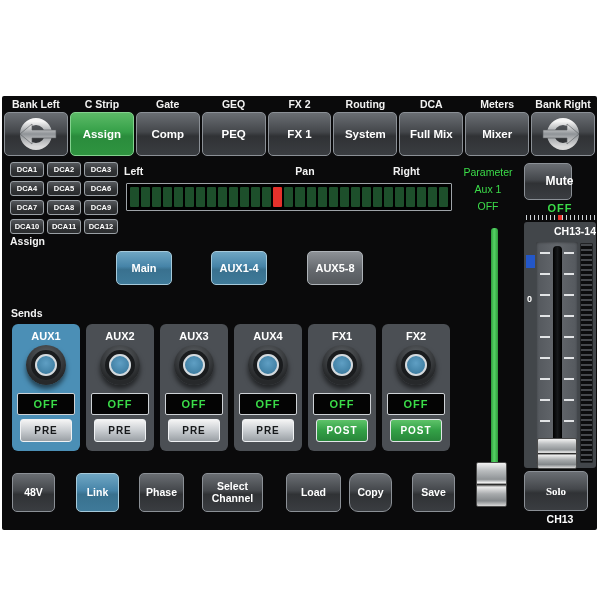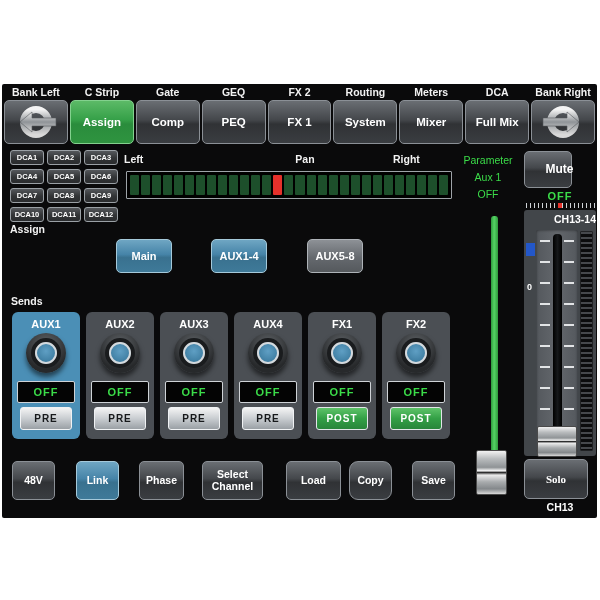--- a/index.html
+++ b/index.html
@@ -2,21 +2,21 @@
 <html><head>
 <meta charset="utf-8">
 <style>
   html,body{margin:0;padding:0;}
   body{
     width:600px;height:600px;background:#ffffff;position:relative;overflow:hidden;
     font-family:"Liberation Sans", sans-serif;
     -webkit-font-smoothing:antialiased;
   }
   .panel{
-    position:absolute;left:2px;top:84px;width:595px;height:434px;
+    position:absolute;left:2px;top:96px;width:595px;height:434px;
     background:#0a0a0b;border-radius:2px;
   }
   
   .nav{position:absolute;left:0;top:0;right:0;display:flex;gap:2px;padding:0 2px;}
   .nav-col{flex:1;display:flex;flex-direction:column;min-width:0;}
   .nav-label{
     height:16px;line-height:16px;text-align:center;color:#f2f2f2;
     font-size:10.5px;font-weight:bold;white-space:nowrap;letter-spacing:0px;
   }
   .nav-btn{
@@ -220,26 +220,26 @@
     </div>
     <div class="nav-col">
       <div class="nav-label">FX 2</div>
       <div class="nav-btn">FX 1</div>
     </div>
     <div class="nav-col">
       <div class="nav-label">Routing</div>
       <div class="nav-btn">System</div>
     </div>
     <div class="nav-col">
+      <div class="nav-label">DCA</div>
+      <div class="nav-btn">Full Mix</div>
+    </div>
+    <div class="nav-col">
       <div class="nav-label">Meters</div>
       <div class="nav-btn">Mixer</div>
-    </div>
-    <div class="nav-col">
-      <div class="nav-label">DCA</div>
-      <div class="nav-btn">Full Mix</div>
     </div>
     <div class="nav-col">
       <div class="nav-label">Bank Right</div>
       <div class="nav-btn">
         <svg class="arrow-svg" viewBox="0 0 48 38">
           <circle cx="24" cy="19" r="12.5" fill="none" stroke="url(#silv)" stroke-width="7"></circle>
           <polygon points="40,19 28,9 28,15 4,15 4,23 28,23 28,29" fill="url(#silv)" stroke="#55595d" stroke-width="0.6"></polygon>
         </svg>
       </div>
     </div>

